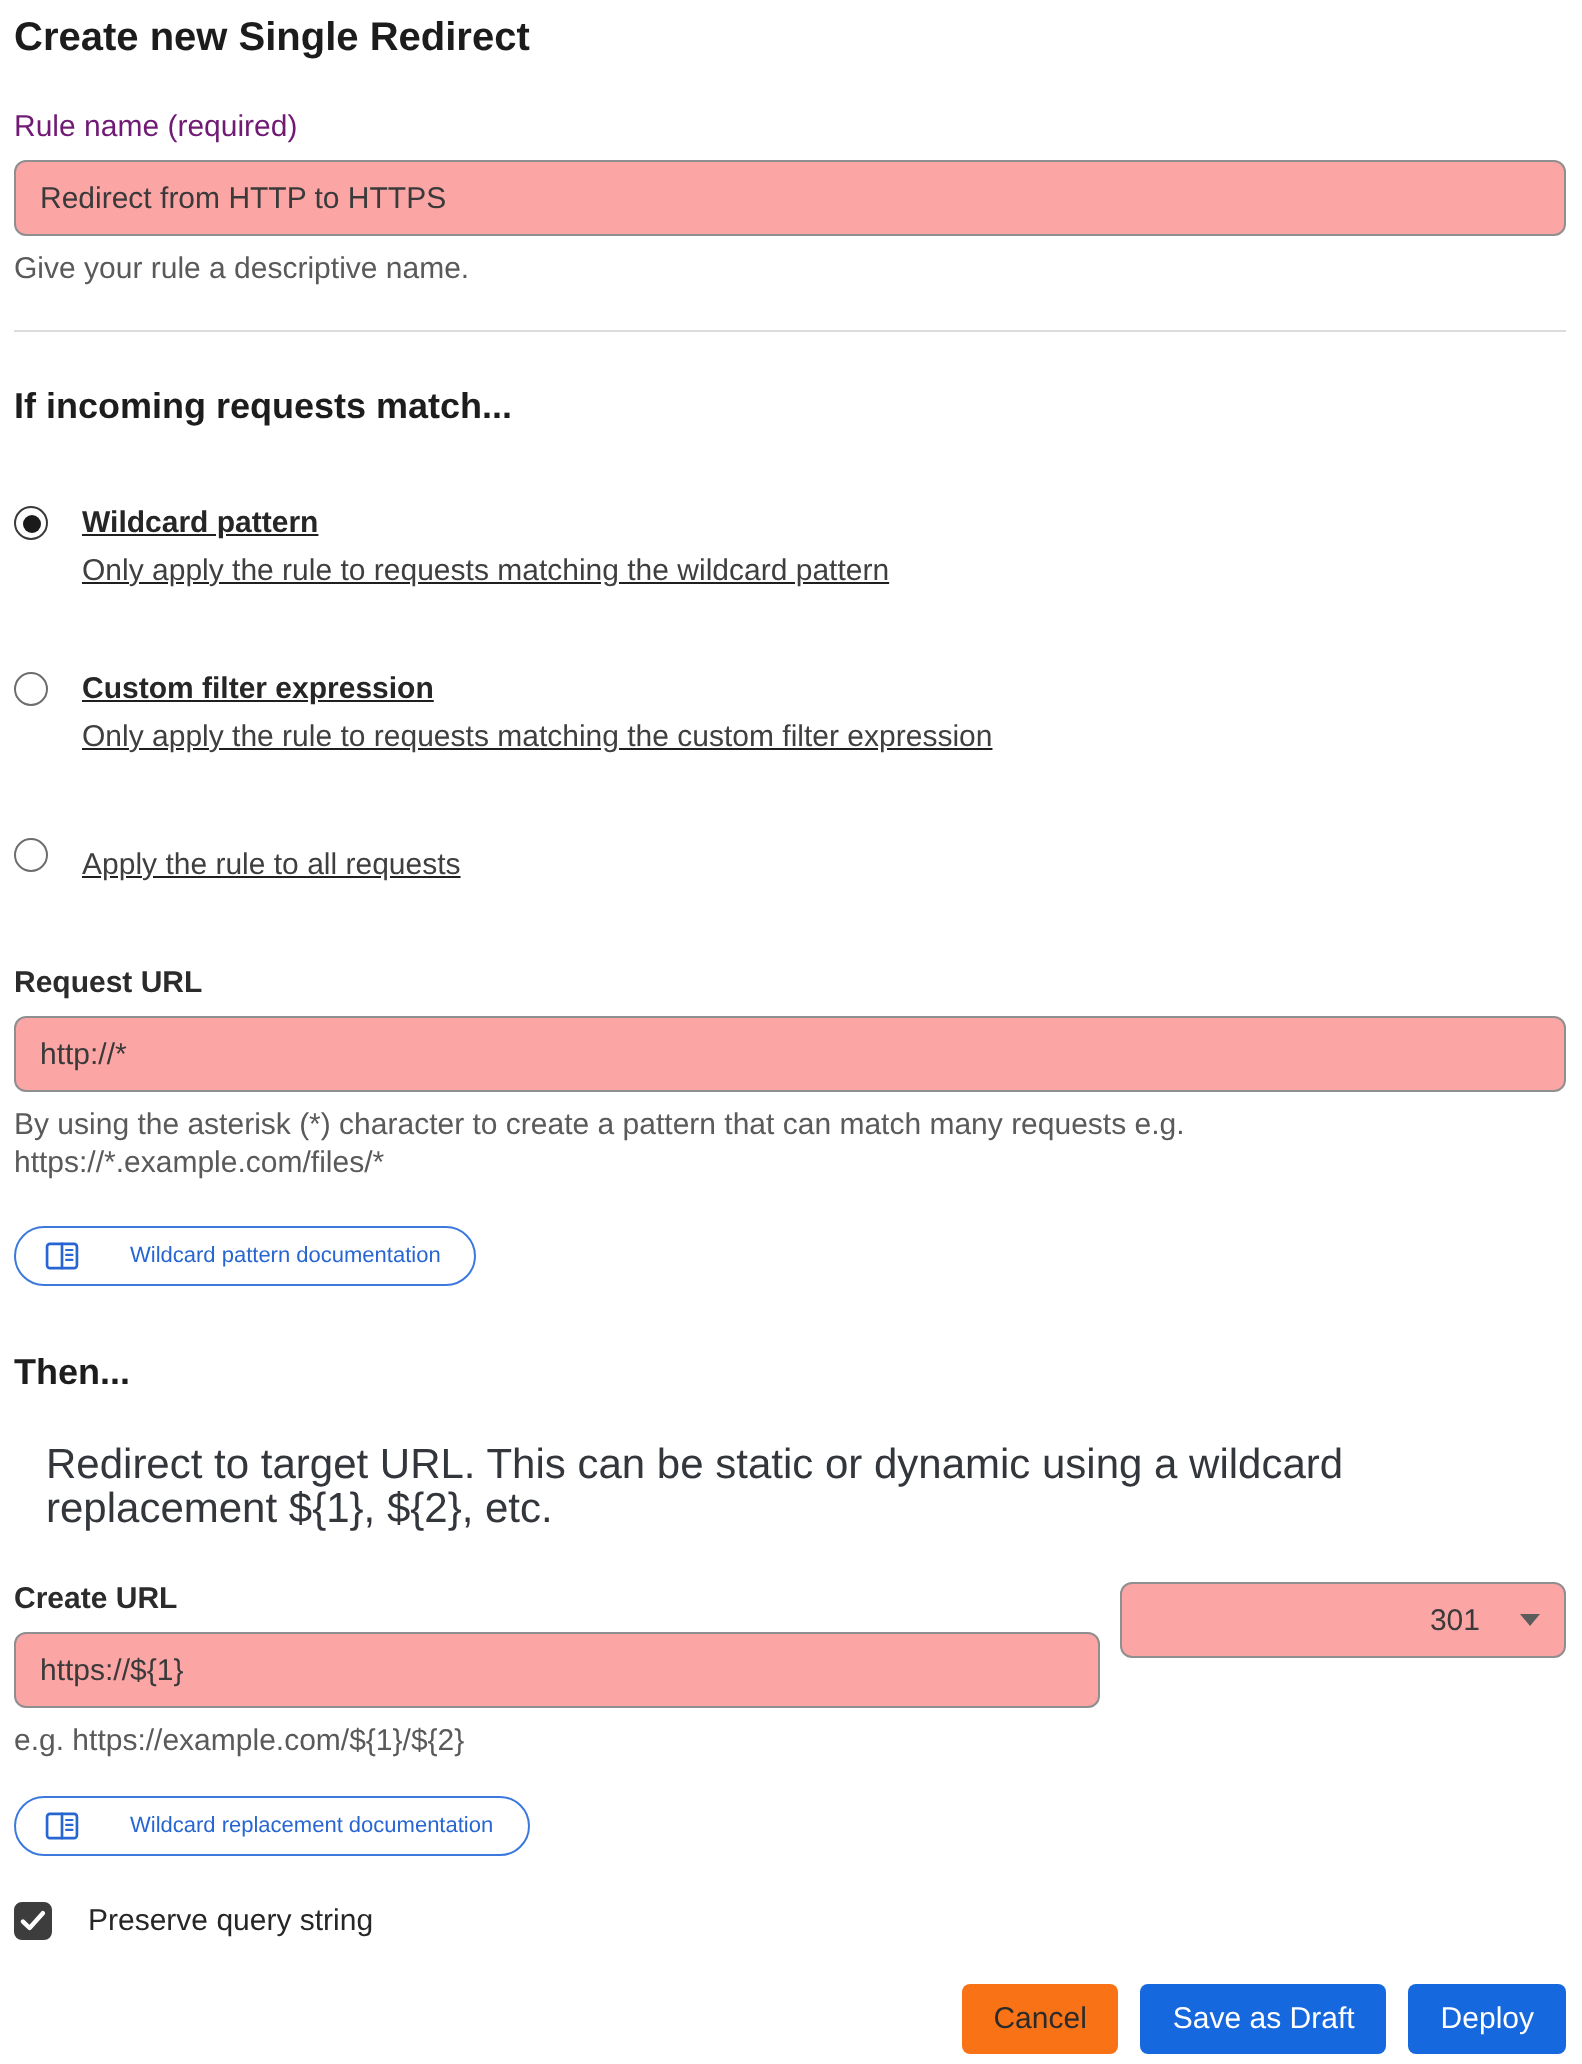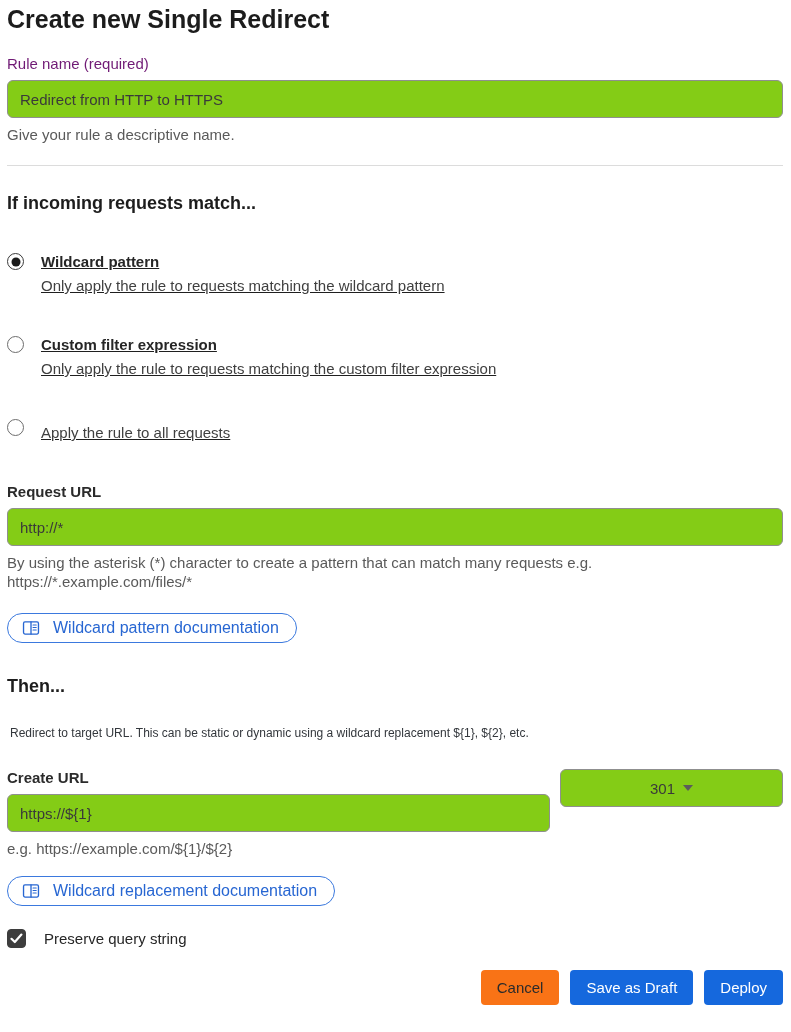--- a/index.html
+++ b/index.html
@@ -6,21 +6,21 @@
   html, body { margin: 0; padding: 0; background: #ffffff; }
   body {
     width: 791px;
     font-family: "Liberation Sans", sans-serif;
     color: #1f1f1f;
     -webkit-font-smoothing: antialiased;
   }
   .container { padding: 6px 8px 8px 7px; }
 
   h1.page-title {
-    font-size: 25px;
+    font-size: 20px;
     font-weight: 700;
     color: #1c1c1c;
     margin: 0 0 23px 0;
     line-height: 26px;
   }
 
   .field-label {
     font-size: 15px;
     color: #701a75;
     line-height: 18px;
@@ -29,21 +29,21 @@
   .field-label.semibold { font-weight: 700; color: #2b2b2b; }
 
   input.text-input, .select-box {
     height: 38px;
     border: 1px solid #8f8f8f;
     border-radius: 6px;
     padding: 0 12px;
     font-size: 15px;
     font-family: "Liberation Sans", sans-serif;
     color: #3a3a3a;
-    background: #84cc16;
+    background: #fca5a5;
     width: 100%;
     outline: none;
   }
   .rule-name-input { width: 388px; }
 
   .help-text {
     font-size: 15px;
     color: #5a5a5a;
     line-height: 19px;
     margin-top: 7px;
@@ -102,55 +102,56 @@
     color: #3f3f3f;
     line-height: 19px;
     margin-top: 5px;
   }
 
   .request-url-block { margin-top: 41px; }
 
   .doc-pill {
     display: inline-flex;
     align-items: center;
-    gap: 13px;
+    gap: 25px;
     margin-top: 22px;
     padding: 5px 17px 5px 14px;
     border: 1px solid #3b79de;
     border-radius: 15px;
     background: #ffffff;
     color: #2766d2;
-    font-size: 16px;
+    font-size: 11px;
     font-family: "Liberation Sans", sans-serif;
     line-height: 18px;
     cursor: pointer;
   }
   .doc-pill svg { display: block; }
 
   .then-desc {
-    font-size: 12px;
+    font-size: 21px;
     color: #33373c;
     line-height: 22px;
-    margin: 25px 0 0 3px;
+    margin: 25px 0 0 16px;
   }
 
   .target-row {
     display: flex;
     align-items: flex-start;
     gap: 10px;
     margin-top: 25px;
   }
   .target-col { flex: 1 1 auto; }
   .status-col { flex: 0 0 223px; }
 
   .select-box {
     display: flex;
     align-items: center;
-    justify-content: center;
-    cursor: pointer;
+    justify-content: flex-end;
+    cursor: pointer;
+    gap: 12px;
   }
   .select-caret {
     width: 0; height: 0;
     border-left: 5.5px solid transparent;
     border-right: 5.5px solid transparent;
     border-top: 6.5px solid #5c5c5c;
     margin-left: 8px;
   }
 
   .checkbox-row {

